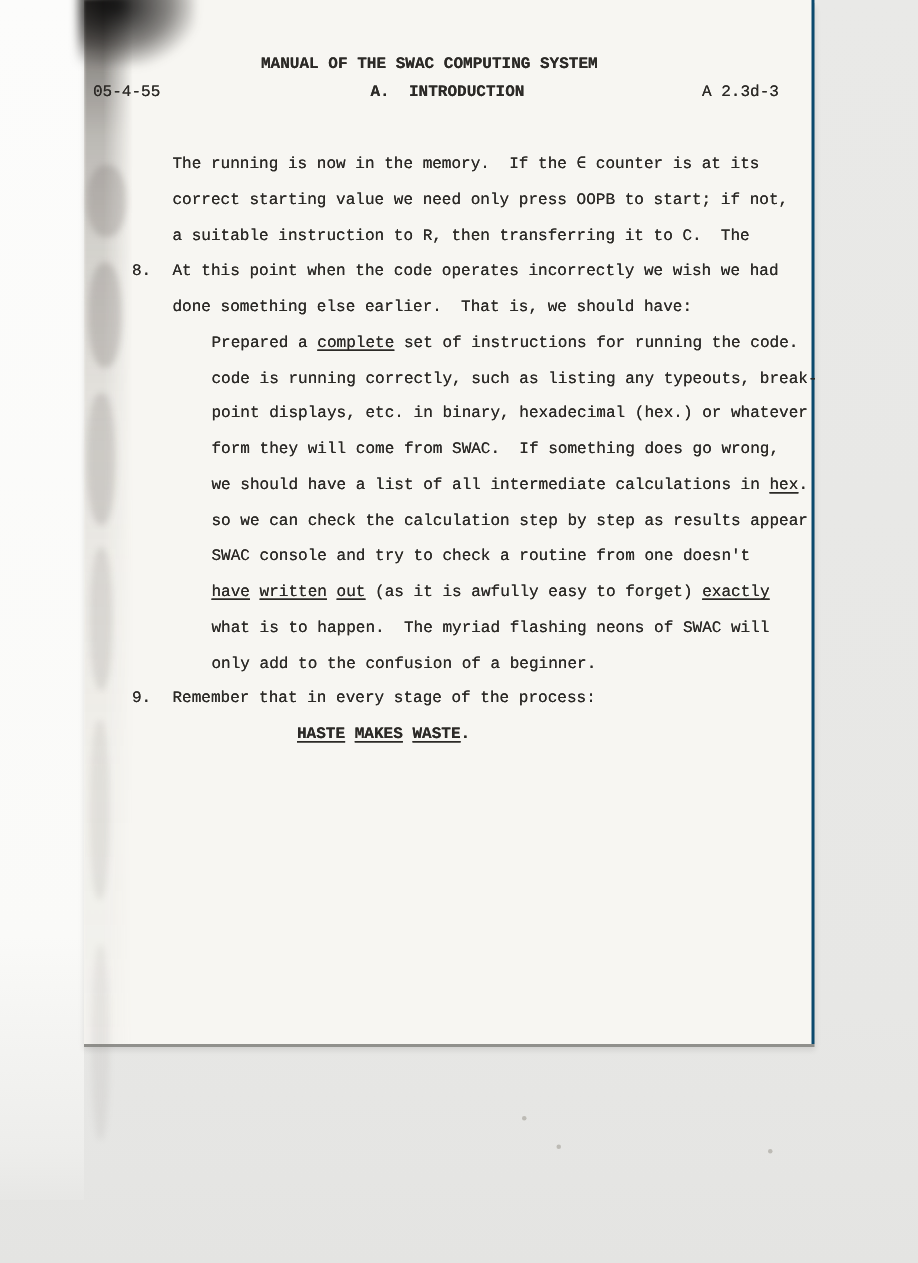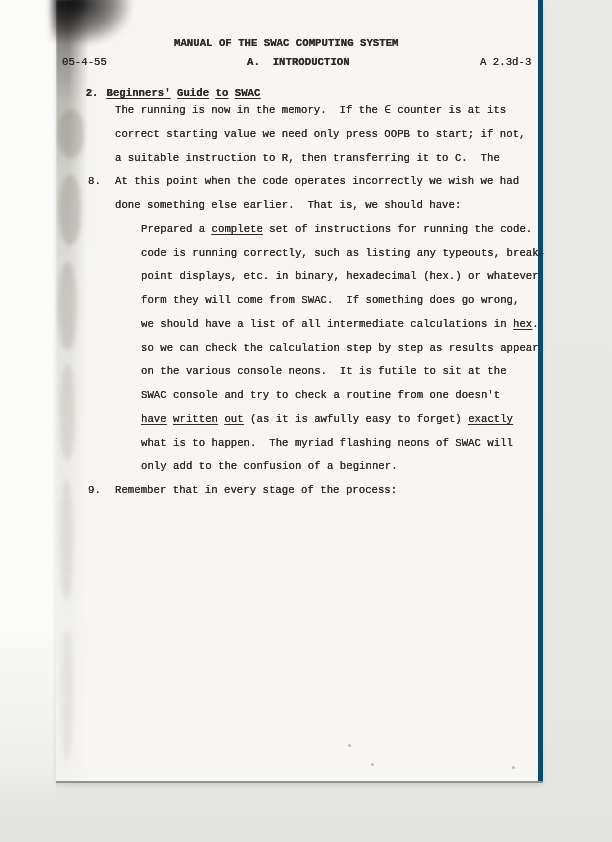--- a/index.html
+++ b/index.html
@@ -12,23 +12,23 @@
   body{
     width:612px;height:842px;position:relative;overflow:hidden;
     background:linear-gradient(180deg,var(--scanner-bg) 0%,#e7e7e5 80%,#e4e4e2 100%);
     font-family:"Liberation Mono","DejaVu Sans Mono",monospace;
   }
   .scan-left{
     position:absolute;left:0;top:0;width:56px;height:800px;
     background:linear-gradient(180deg,#fcfcfb 0%,#fafaf8 78%,#ededeb 96%,#e7e7e5 100%);
   }
   .paper{
-    position:absolute;left:56px;top:0;width:487px;height:781px;
+    position:absolute;left:56px;top:0;width:487px;height:696px;
     background:var(--paper);
-    border-right:5px solid #0c4a6e;
+    border-right:2px solid #0c4a6e;
     box-shadow:0 2px 0 #90908c, 0 4px 4px rgba(0,0,0,0.10);
   }
   
   .edge-band{
     position:absolute;left:0;top:0;width:34px;height:100%;pointer-events:none;
     background:linear-gradient(180deg,
       rgba(28,26,24,0.92) 0%, rgba(66,62,58,0.60) 5%,
       rgba(105,100,94,0.42) 13%, rgba(135,130,123,0.32) 23%,
       rgba(158,153,146,0.24) 37%, rgba(175,171,164,0.17) 54%,
       rgba(190,187,181,0.12) 74%, rgba(200,198,193,0.09) 100%);
@@ -43,21 +43,21 @@
   }
   .smudge{position:absolute;pointer-events:none;filter:blur(2px);background:rgba(118,113,106,0.28);border-radius:45%;}
   .speck{position:absolute;width:3px;height:3px;border-radius:50%;background:#bdbbb5;pointer-events:none;}
   
   .txt{position:absolute;color:var(--ink);white-space:pre;font-size:10.7px;line-height:14px;
        text-shadow:0 0 0.4px currentColor;}
   .bold{font-weight:bold;}
   .hdr-title{left:118px;top:36px;}
   .hdr-date{left:6px;top:55px;}
   .hdr-section{left:191px;top:55px;text-align:right;}
-  .hdr-code{left:424px;top:55px;}
+  .hdr-code{left:412px;top:55px;}
   .hdr-item{left:4px;top:72px;}
   .hdr-item .hwords{margin-left:8px;}
   #body-lines{position:absolute;left:0;top:99px;width:100%;}
   .line{
     position:relative;white-space:pre;color:var(--ink);
     font-size:10.7px;line-height:23.75px;height:23.75px;
     text-shadow:0 0 0.4px currentColor;
   }
   .line.main{margin-left:59px;}
   .line.sub{margin-left:85px;}
@@ -82,37 +82,34 @@
   <div class="smudge" style="left:5px;top:630px;width:12px;height:130px;opacity:.35;"></div>
   <div class="speck" style="left:292px;top:744px;"></div>
   <div class="speck" style="left:315px;top:763px;"></div>
   <div class="speck" style="left:456px;top:766px;"></div>
 
   <div class="txt bold hdr-title">MANUAL OF THE SWAC COMPUTING SYSTEM</div>
   <div class="txt hdr-date">05-4-55</div>
   <div class="txt bold hdr-section">A.  INTRODUCTION</div>
   <div class="txt hdr-code">A 2.3d-3</div>
 
-  <div class="txt bold hdr-item">
-    <span class="hnum">2.</span><span class="hwords" id="heading-words"><span class="u">Beginners'</span><span> </span><span class="u">Guide</span><span> </span><span class="u">to</span><span> </span><span class="u">SWAC</span></span>
-  </div>
 
   <div id="body-lines">
       <div class="line main"><span>The running is now in the memory.  If the ∈ counter is at its</span></div>
       <div class="line main"><span>correct starting value we need only press OOPB to start; if not,</span></div>
       <div class="line main"><span>a suitable instruction to R, then transferring it to C.  The</span></div>
       <div class="line main"><span class="num">8.</span><span>At this point when the code operates incorrectly we wish we had</span></div>
       <div class="line main"><span>done something else earlier.  That is, we should have:</span></div>
       <div class="line sub"><span>Prepared a </span><span class="u">complete</span><span> set of instructions for running the code.</span></div>
       <div class="line sub"><span>code is running correctly, such as listing any typeouts, break-</span></div>
       <div class="line sub"><span>point displays, etc. in binary, hexadecimal (hex.) or whatever</span></div>
       <div class="line sub"><span>form they will come from SWAC.  If something does go wrong,</span></div>
       <div class="line sub"><span>we should have a list of all intermediate calculations in </span><span class="u">hex</span><span>.</span></div>
       <div class="line sub"><span>so we can check the calculation step by step as results appear</span></div>
-      <div class="line sub"><span>on the various console neons.  It is futile to sit at the</span></div>
       <div class="line sub"><span>SWAC console and try to check a routine from one doesn't</span></div>
       <div class="line sub"><span class="u">have</span><span> </span><span class="u">written</span><span> </span><span class="u">out</span><span> (as it is awfully easy to forget) </span><span class="u">exactly</span></div>
       <div class="line sub"><span>what is to happen.  The myriad flashing neons of SWAC will</span></div>
       <div class="line sub"><span>only add to the confusion of a beginner.</span></div>
       <div class="line main"><span class="num">9.</span><span>Remember that in every stage of the process:</span></div>
+      <div class="line haste"><span class="u">HASTE</span><span> </span><span class="u">MAKES</span><span> </span><span class="u">WASTE</span><span>.</span></div>
     </div>
 
 </div>
 
 </body></html>

